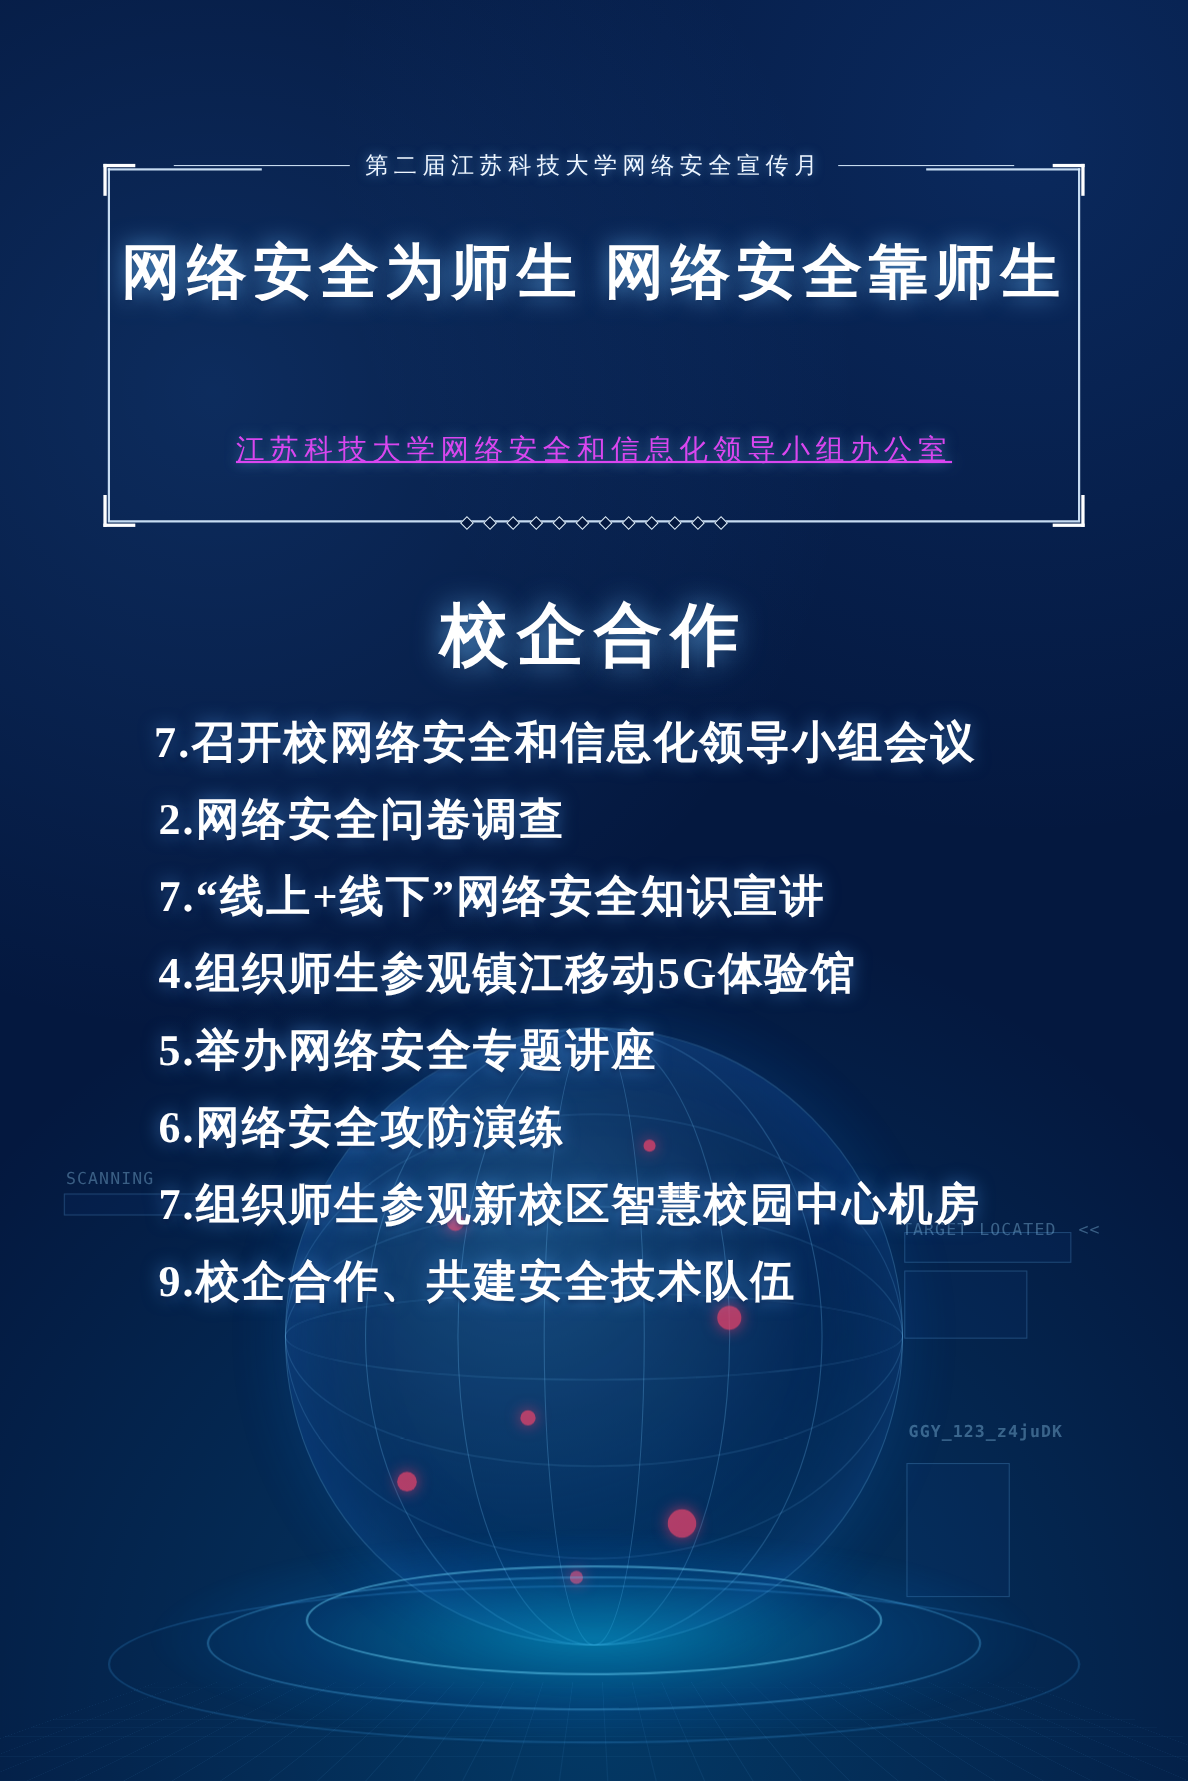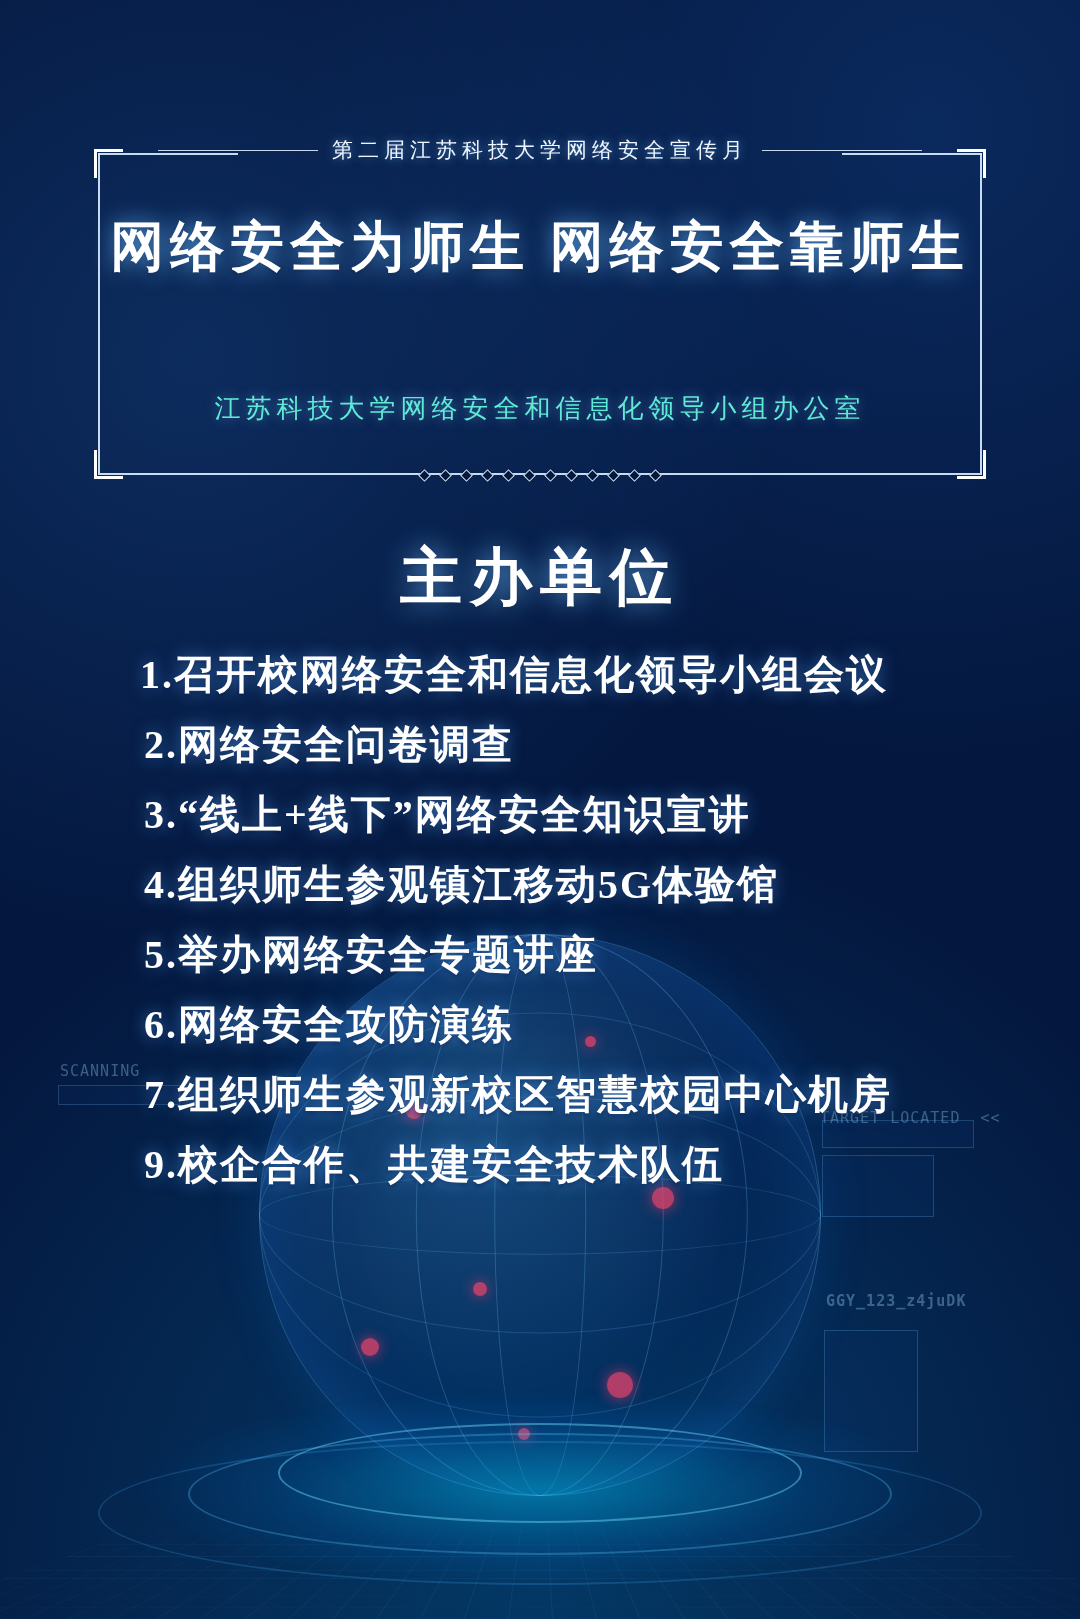--- a/index.html
+++ b/index.html
@@ -190,24 +190,25 @@
     font-size: 22px;
     letter-spacing: 6px;
     font-weight: bold;
     text-shadow: 0 0 10px rgba(120,190,255,0.6);
   }
   .org {
     position: absolute;
     left: 0; right: 0;
     top: 238px;
     text-align: center;
-    color: #5eead4;
+    color: #d946ef;
     font-size: 26px;
     letter-spacing: 5px;
     text-shadow: 0 0 12px rgba(120,190,255,0.55);
+    text-decoration: underline;
   }
   .dot-row {
     position: absolute;
     left: 50%;
     bottom: -5px;
     transform: translateX(-50%);
     display: flex;
     gap: 12px;
   }
   .dot-row i {
@@ -321,26 +322,26 @@
       <i></i>
       <i></i>
       <i></i>
       <i></i>
       <i></i>
       <i></i>
       <i></i>
     </div>
   </div>
 
-  <div class="section-title">主办单位</div>
+  <div class="section-title">校企合作</div>
 
   <div class="list">
-    <div class="list-item">1.召开校网络安全和信息化领导小组会议</div>
+    <div class="list-item">7.召开校网络安全和信息化领导小组会议</div>
     <div class="list-item indent-1">2.网络安全问卷调查</div>
-    <div class="list-item indent-1">3.“线上+线下”网络安全知识宣讲</div>
+    <div class="list-item indent-1">7.“线上+线下”网络安全知识宣讲</div>
     <div class="list-item indent-1">4.组织师生参观镇江移动5G体验馆</div>
     <div class="list-item indent-1">5.举办网络安全专题讲座</div>
     <div class="list-item indent-1">6.网络安全攻防演练</div>
     <div class="list-item indent-1">7.组织师生参观新校区智慧校园中心机房</div>
     <div class="list-item indent-1">9.校企合作、共建安全技术队伍</div>
   </div>
 
 </div>
 
 </body></html>

